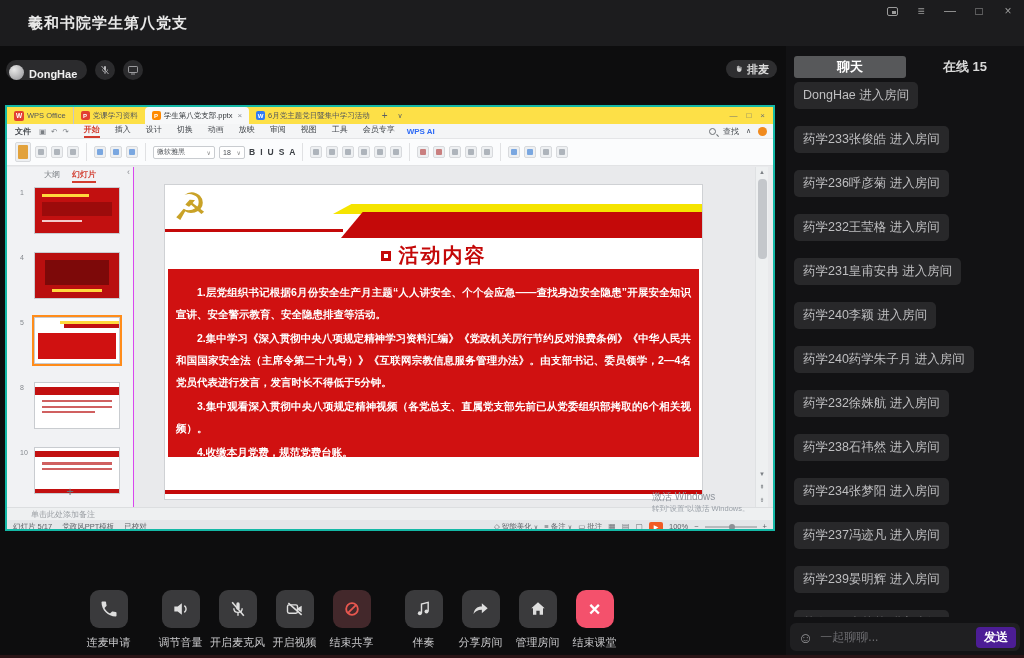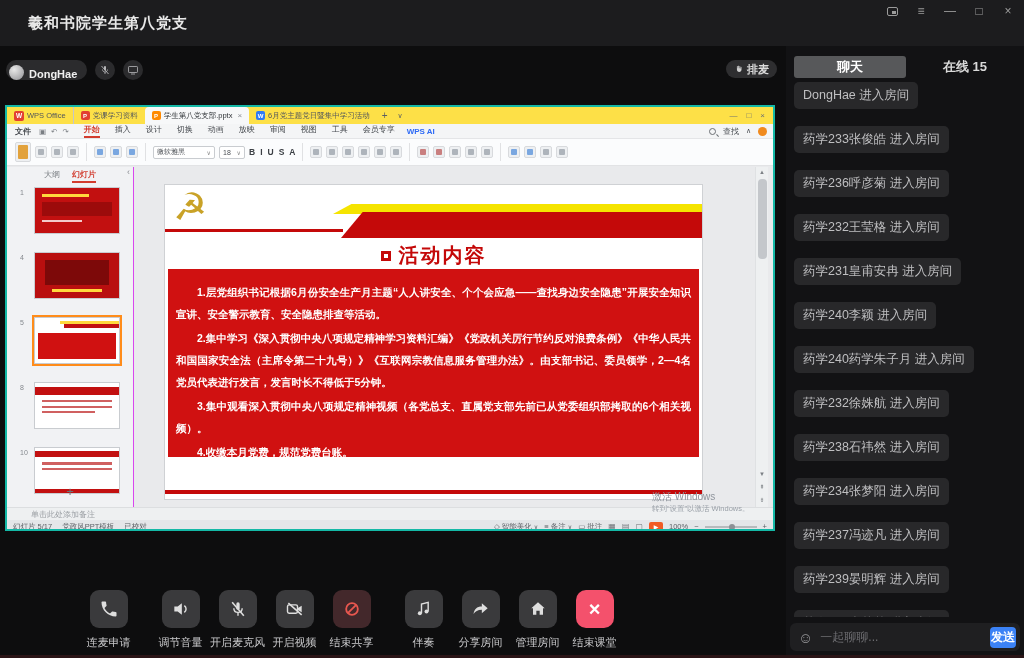--- a/index.html
+++ b/index.html
@@ -106,21 +106,21 @@
   
   #sidebar{position:absolute;left:786px;top:46px;width:238px;height:612px;background:#121214}
   #side-tabs{position:absolute;left:0;top:10px;width:238px;height:22px;display:flex}
   #tab-chat{width:112px;margin-left:8px;background:#57585a;border-radius:3px;color:#fff;font-size:13px;font-weight:bold;display:flex;align-items:center;justify-content:center}
   #tab-online{flex:1;color:#d9d9d9;font-size:13px;font-weight:bold;display:flex;align-items:center;justify-content:center}
   #chat-list{position:absolute;left:8px;top:36px;width:226px;height:535px;display:flex;flex-direction:column;gap:17px;overflow:hidden}
   .msg{background:#28282a;border-radius:5px;color:#bfbfc1;font-size:12.5px;padding:5px 9px;width:fit-content;max-width:226px;white-space:nowrap}
   #chat-inputbar{position:absolute;left:4px;top:577px;width:230px;height:28px;background:#1f1f21;border-radius:6px;display:flex;align-items:center;padding:0 4px 0 8px}
   #smiley{color:#97979a;font-size:15px}
   #chat-placeholder{color:#6e6e72;font-size:12px;margin-left:7px;flex:1}
-  #send-btn{width:26px;height:21px;background:#3b82f6;border:none;border-radius:4px;color:#fff;font-size:12px;font-weight:bold}
+  #send-btn{width:40px;height:21px;background:#4c1d95;border:none;border-radius:4px;color:#fff;font-size:12px;font-weight:bold}
   #bottom-strip{position:absolute;left:0;bottom:0;width:1024px;height:3px;background:#2a1416}
 </style>
 </head>
 <body>
 
 <div id="app">
 
   <div id="titlebar">
     <div id="app-title">羲和书院学生第八党支</div>
     <div id="win-controls">

